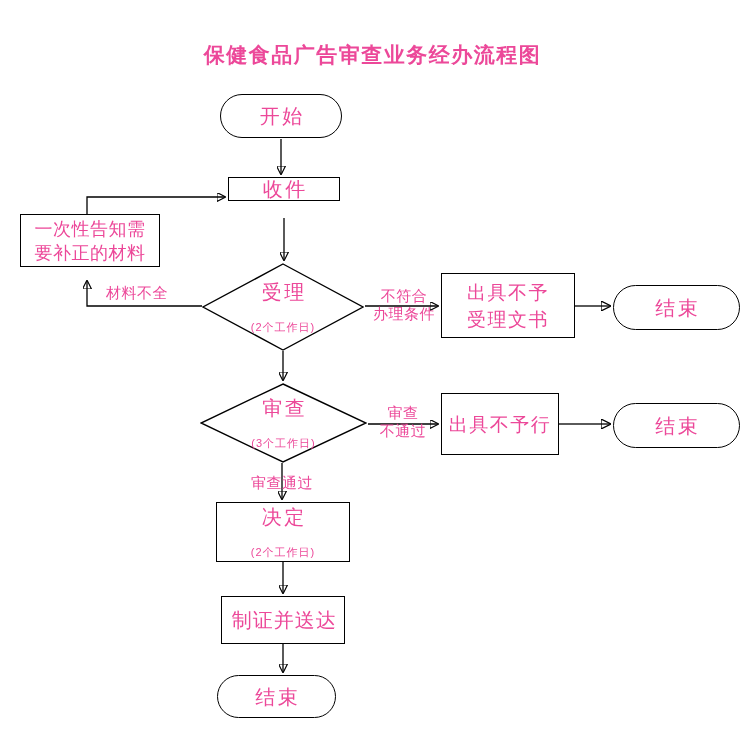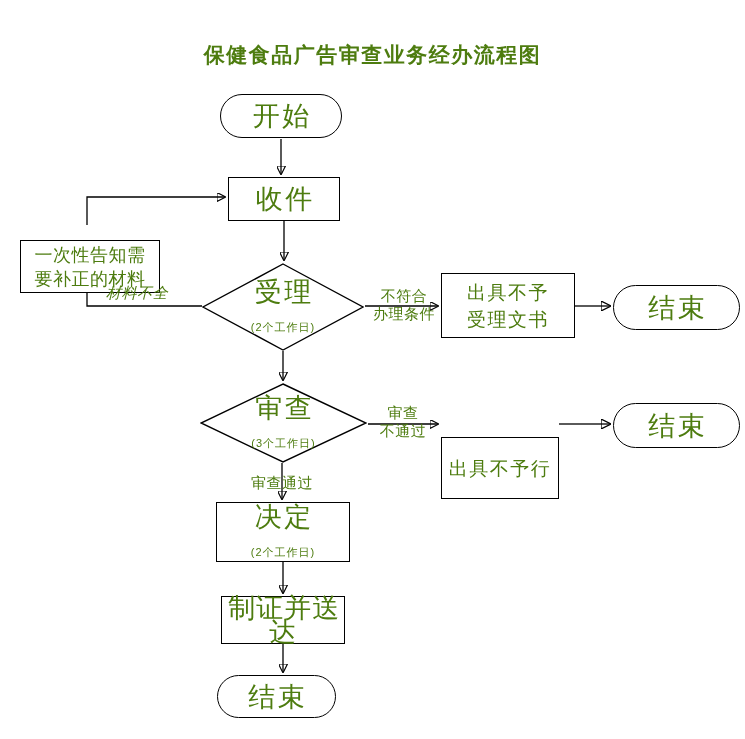--- a/index.html
+++ b/index.html
@@ -1,37 +1,37 @@
 <!DOCTYPE html>
 <html lang="zh"><head>
 <meta charset="utf-8">
 <style>
   html,body{margin:0;padding:0;background:#ffffff;}
   .canvas{
     position:relative;width:745px;height:739px;background:#ffffff;
-    font-family:"Liberation Sans",sans-serif;color:#4d7c0f;overflow:hidden;
+    font-family:"Liberation Sans",sans-serif;color:#ec4899;overflow:hidden;
   }
   .title{
     position:absolute;left:0;top:41px;width:100%;text-align:center;
     font-size:21px;font-weight:bold;letter-spacing:1.5px;
   }
   .edges{position:absolute;left:0;top:0;pointer-events:none;}
   .edges path{fill:none;stroke:#000;stroke-width:1.3px;}
   .edges path.gray{stroke:#5a5a5a;stroke-width:2px;}
   .node{
     position:absolute;display:flex;flex-direction:column;align-items:center;
     justify-content:center;background:#fff;box-sizing:border-box;text-align:center;
   }
   .rect{border:1.5px solid #000;}
   .oval{border:1.5px solid #000;border-radius:999px;}
   .diamond{background:transparent;border:none;}
   .diamond > svg{position:absolute;left:0;top:0;width:100%;height:100%;}
   .diamond polygon{fill:#ffffff;stroke:#000000;stroke-width:1.4px;}
   .stack{position:relative;display:flex;flex-direction:column;align-items:center;}
-  .main{font-size:27px;letter-spacing:2.5px;text-indent:2.5px;line-height:24px;}
+  .main{font-size:20px;letter-spacing:2.5px;text-indent:2.5px;line-height:24px;}
   .sub{font-size:11px;letter-spacing:1px;margin-top:17px;line-height:13px;}
   .two-line{font-size:19px;line-height:27px;letter-spacing:1.5px;}
   .notify-text{font-size:18px;line-height:24px;letter-spacing:0.5px;}
   .edge-label{
     position:absolute;font-size:15px;line-height:18px;white-space:nowrap;
     letter-spacing:0.5px;
   }
   .edge-label.center{text-align:center;}
 </style>
 </head>
@@ -61,25 +61,25 @@
     <path class="gray" d="M559 424 L610 424" marker-end="url(#ahg)"></path>
     <path d="M282 463 L282 499" marker-end="url(#ah)"></path>
     <path d="M283 562 L283 593" marker-end="url(#ah)"></path>
     <path d="M283 644 L283 672" marker-end="url(#ah)"></path>
   </svg>
 
   <div class="node oval" style="left:220px;top:94px;width:122px;height:44px;">
     <span class="main">开始</span>
   </div>
 
-  <div class="node rect" style="left:228px;top:177px;width:112px;height:44px;">
+  <div class="node rect" style="left:228px;top:177px;width:112px;height:24px;">
     <span class="main">收件</span>
   </div>
 
-  <div class="node rect" style="left:20px;top:240px;width:140px;height:53px;">
+  <div class="node rect" style="left:20px;top:214px;width:140px;height:53px;">
     <div class="notify-text">
       <div>一次性告知需</div>
       <div>要补正的材料</div>
     </div>
   </div>
 
   <div class="node diamond" style="left:202px;top:263px;width:162px;height:88px;">
     <svg viewBox="0 0 162 88" preserveAspectRatio="none">
       <polygon points="81,1 161,44 81,87 1,44"></polygon>
     </svg>
@@ -103,21 +103,21 @@
   <div class="node diamond" style="left:200px;top:383px;width:167px;height:80px;">
     <svg viewBox="0 0 167 80" preserveAspectRatio="none">
       <polygon points="83,1 166,40 83,79 1,40"></polygon>
     </svg>
     <div class="stack">
       <span class="main">审查</span>
       <span class="sub">(3个工作日)</span>
     </div>
   </div>
 
-  <div class="node rect" style="left:441px;top:393px;width:118px;height:62px;margin-top:44px;">
+  <div class="node rect" style="left:441px;top:393px;width:118px;height:62px;">
     <div class="two-line">
       <div>出具不予行</div>
     </div>
   </div>
 
   <div class="node oval" style="left:613px;top:403px;width:127px;height:45px;">
     <span class="main">结束</span>
   </div>
 
   <div class="node rect" style="left:216px;top:502px;width:134px;height:60px;">
@@ -128,21 +128,21 @@
   </div>
 
   <div class="node rect" style="left:221px;top:596px;width:124px;height:48px;">
     <span class="main" style="letter-spacing:1px;">制证并送达</span>
   </div>
 
   <div class="node oval" style="left:217px;top:675px;width:119px;height:43px;">
     <span class="main">结束</span>
   </div>
 
-  <div class="edge-label" style="left:106px;top:284px;font-style:italic;">材料不全</div>
+  <div class="edge-label" style="left:106px;top:284px;">材料不全</div>
 
   <div class="edge-label center" style="left:372px;top:287px;width:64px;">
     <div>不符合</div>
     <div>办理条件</div>
   </div>
 
   <div class="edge-label center" style="left:372px;top:404px;width:62px;">
     <div>审查</div>
     <div>不通过</div>
   </div>

